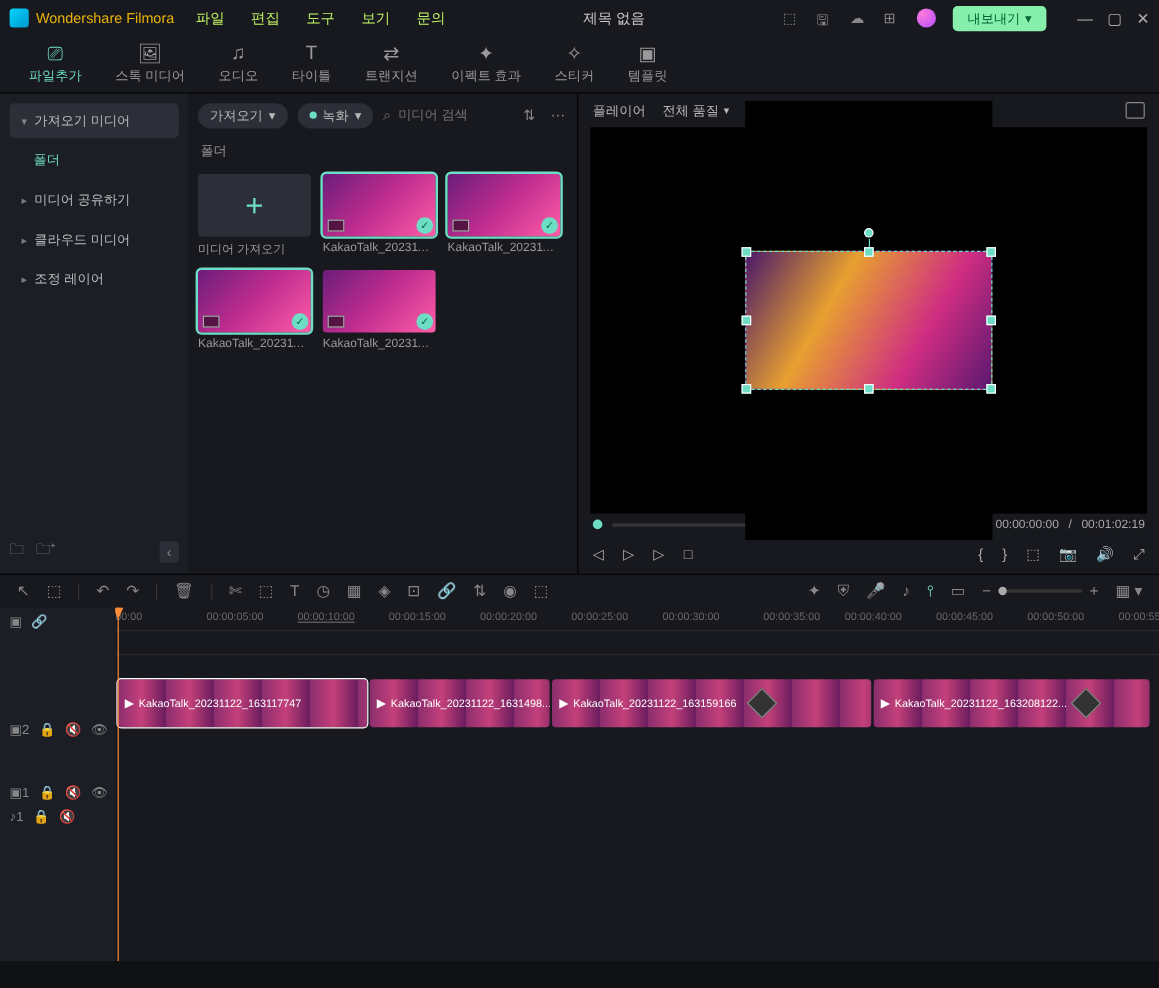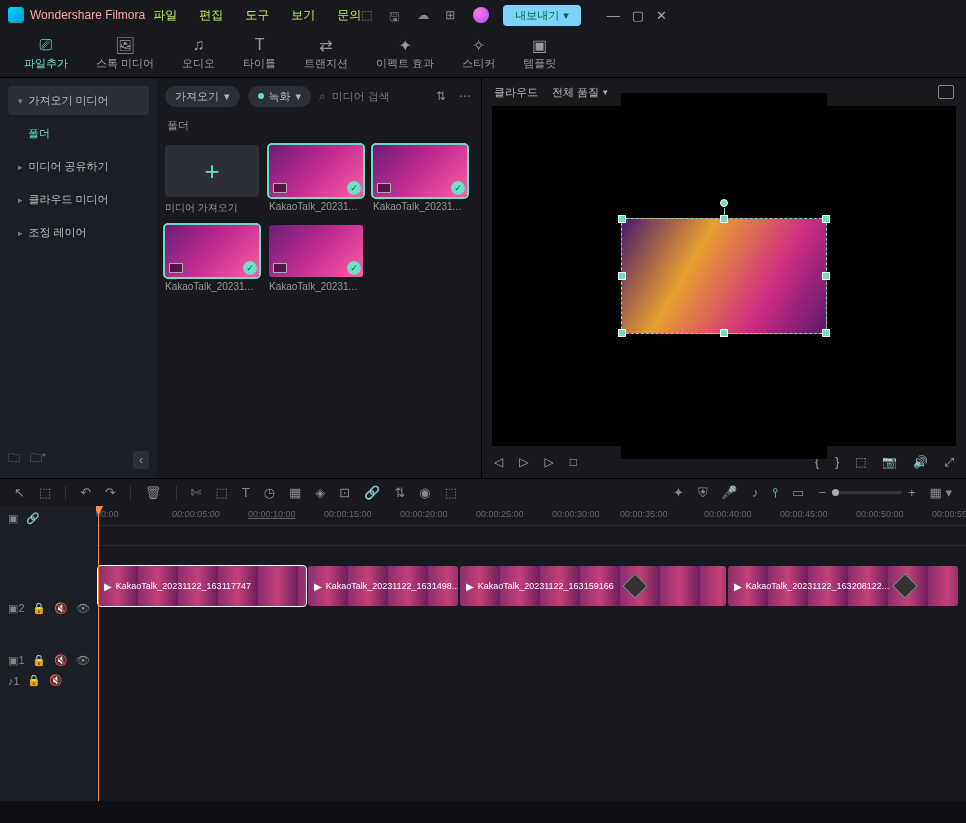--- a/index.html
+++ b/index.html
@@ -1,26 +1,26 @@
 <!DOCTYPE html>
 <html><head>
 <meta charset="utf-8">
 <style>
 * { margin:0; padding:0; box-sizing:border-box; font-family:"Segoe UI",Arial,sans-serif; }
 body { background:#0f1114; color:#b8b8b8; width:966px; height:823px; overflow:hidden; font-size:12px; user-select:none; }
 .titlebar { height:30px; background:#18191e; display:flex; align-items:center; padding:0 8px; }
 .logo { width:16px; height:16px; background:linear-gradient(135deg,#00d4ff,#0099cc); border-radius:3px; margin-right:6px; }
-.app-name { color:#fca5a5; font-size:12px; margin-right:8px; }
+.app-name { color:#eab308; font-size:12px; margin-right:18px; }
 .menu-items { display:flex; gap:22px; }
 .menu-items span { color:#bef264; cursor:pointer; }
 .title-center { flex:1; text-align:center; color:#ccc; }
 .title-right { display:flex; gap:14px; align-items:center; }
 .title-right .ico { width:14px; height:14px; opacity:.7; cursor:pointer; }
 .avatar { width:16px;height:16px;border-radius:50%;background:radial-gradient(circle at 30% 30%,#ff7ad9,#b04dff); }
-.export-btn { background:#7dd3fc; color:#063; padding:3px 12px; border-radius:4px; font-size:11px; display:flex; align-items:center; gap:4px; cursor:pointer; }
+.export-btn { background:#86efac; color:#063; padding:3px 12px; border-radius:4px; font-size:11px; display:flex; align-items:center; gap:4px; cursor:pointer; }
 .win-btns { display:flex; gap:12px; margin-left:12px; }
 .win-btns span { color:#aaa; cursor:pointer; font-size:13px; }
 
 .top-tabs { height:48px; background:#18191e; display:flex; align-items:center; gap:28px; padding:0 24px; border-bottom:1px solid #000; }
 .top-tab { display:flex; flex-direction:column; align-items:center; gap:2px; color:#999; cursor:pointer; }
 .top-tab.active { color:#6dddc5; }
 .top-tab .glyph { height:18px; display:flex; align-items:center; font-size:16px; }
 .top-tab .lbl { font-size:11px; }
 
 .main { display:flex; height:400px; }
@@ -100,20 +100,21 @@
 <div class="titlebar">
   <div class="logo"></div>
   <span class="app-name">Wondershare Filmora</span>
   <div class="menu-items">
     <span>파일</span>
     <span>편집</span>
     <span>도구</span>
     <span>보기</span>
     <span>문의</span>
   </div>
+  <div class="title-center">제목 없음</div>
   <div class="title-right">
     <span class="ico">⬚</span>
     <span class="ico">🖫</span>
     <span class="ico">☁</span>
     <span class="ico">⊞</span>
     <span class="avatar"></span>
     <span class="export-btn">
         <span>내보내기</span> 
         <span>▾</span>
       </span>
@@ -239,40 +240,47 @@
             <div class="badge"></div>
             <div class="check">✓</div>
           </div>
           <div class="cap">KakaoTalk_20231122...</div>
         </div>
       </div>
   </div>
 
   <div class="player-col">
     <div class="player-hdr">
-      <span>클라우드</span>
+      <span>플레이어</span>
       <span class="drop">
           <span>전체 품질</span> 
           <span style="font-size:9px">▾</span>
         </span>
       <span class="img-btn"></span>
     </div>
     <div class="canvas-area">
       <div style="width:206px;height:366px;background:#000;position:absolute"></div>
       <div class="vid-frame">
         <div class="rot-handle"></div>
         <div class="handle h-tl"></div>
         <div class="handle h-tm"></div>
         <div class="handle h-tr"></div>
         <div class="handle h-ml"></div>
         <div class="handle h-mr"></div>
         <div class="handle h-bl"></div>
         <div class="handle h-bm"></div>
         <div class="handle h-br"></div>
       </div>
+    </div>
+    <div class="scrub-row">
+      <div class="scrub-dot"></div>
+      <div class="scrub-track"></div>
+      <span class="time-txt">00:00:00:00</span>
+      <span class="time-txt">/</span>
+      <span class="time-txt">00:01:02:19</span>
     </div>
     <div class="player-ctrl">
       <span class="pc-btn">◁</span>
       <span class="pc-btn">▷</span>
       <span class="pc-btn">▷</span>
       <span class="pc-btn">□</span>
       <span class="spacer"></span>
       <span class="pc-btn">{</span>
       <span class="pc-btn">}</span>
       <span class="pc-btn">⬚</span>
@@ -338,27 +346,27 @@
       </div>
     <div class="row-icons" style="top:168px">
         <span>♪1</span>
         <span>🔒</span>
         <span>🔇</span>
       </div>
   </div>
   <div class="tl-tracks">
     <div class="ruler" id="ruler">
         <span style="left: 0px;">00:00</span>
-        <span style="left: 76px; font-style: italic;">00:00:05:00</span>
+        <span style="left: 76px;">00:00:05:00</span>
         <span style="left: 152px; text-decoration: underline;">00:00:10:00</span>
         <span style="left: 228px;">00:00:15:00</span>
         <span style="left: 304px;">00:00:20:00</span>
         <span style="left: 380px;">00:00:25:00</span>
         <span style="left: 456px;">00:00:30:00</span>
-        <span style="left: 524px;">00:00:35:00</span>
+        <span style="left: 540px;">00:00:35:00</span>
         <span style="left: 608px;">00:00:40:00</span>
         <span style="left: 684px;">00:00:45:00</span>
         <span style="left: 760px;">00:00:50:00</span>
         <span style="left: 836px;">00:00:55:00</span>
       </div>
     <div class="track-link-row"></div>
     <div class="playhead"></div>
     <div class="track-video" id="video-track">
       <div class="trans-diamond" style="left:530px"></div>
       <div class="trans-diamond" style="left:800px"></div>

